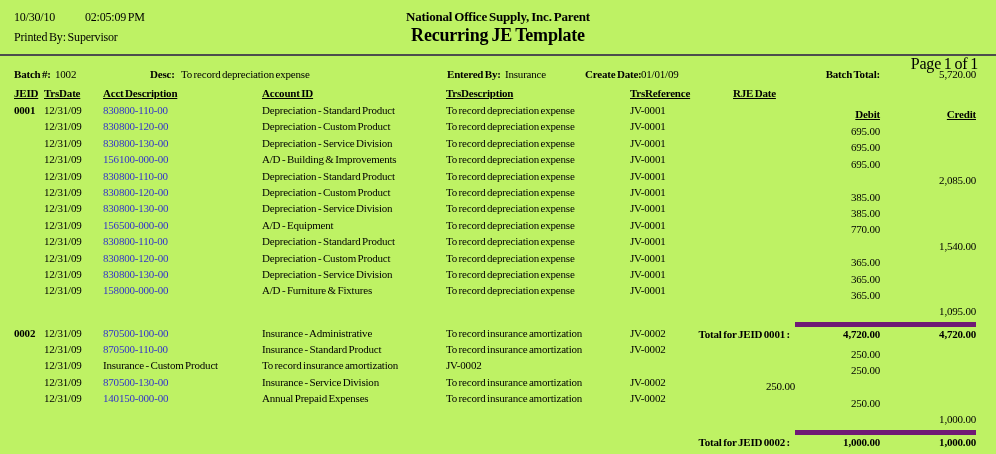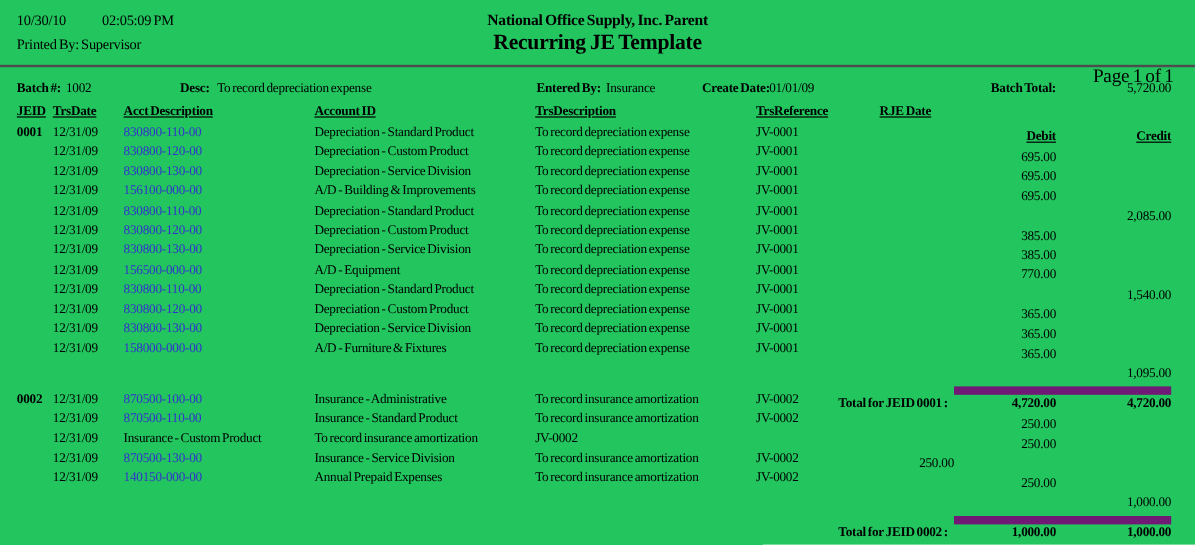--- a/index.html
+++ b/index.html
@@ -1,17 +1,17 @@
 <!DOCTYPE html>
 <html><head>
 <meta charset="utf-8">
 <style>
   html,body { margin:0; padding:0; background:#ffffff; }
   #page {
-    position:relative; width:996px; height:454px; background:#22c55e;
+    position:relative; width:996px; height:454px; background:#bef264;
     font-family:"Liberation Serif","DejaVu Serif",serif;
     font-size:11px; color:#000; letter-spacing:-0.2px; word-spacing:-1px;
     overflow:hidden;
   }
   
   #report-header { position:relative; height:54px; border-bottom:2px solid #4d4d4d; }
   .hdr-abs { position:absolute; white-space:nowrap; }
   #printed-date   { left:14px; top:10px; font-size:12px; }
   #printed-time   { left:85px; top:10px; font-size:12px; }
   #printed-by     { left:14px; top:30px; font-size:12px; }
@@ -38,21 +38,21 @@
     padding-left:14px; white-space:nowrap;
   }
   #column-header-row { margin-top:4px; height:17px; font-weight:bold; }
   #column-header-row .col-label { text-decoration:underline; }
   .num { text-align:right;margin-top:21px; }
   .entry-row { height:16.4px; }
   .cell-jeid { font-weight:bold; }
   .cell-account { color:#3333cc; }
   .total-row { height:19px; align-items:end; }
   .total-row .total-label { grid-column:1 / 8; text-align:right; font-weight:bold; padding-right:5px; }
-  .total-row .num { font-weight:bold; border-top:7px solid #701a75; padding-top:1px; }
+  .total-row .num { font-weight:bold; border-top:5px solid #701a75; padding-top:1px; }
   .batch-total-row .num { border-top:2px solid #000; }
   .spacer-row { height:7px; }
 </style>
 </head>
 <body>
 
 <div id="page">
 
   <div id="report-header">
     <span class="hdr-abs" id="printed-date">10/30/10</span>

